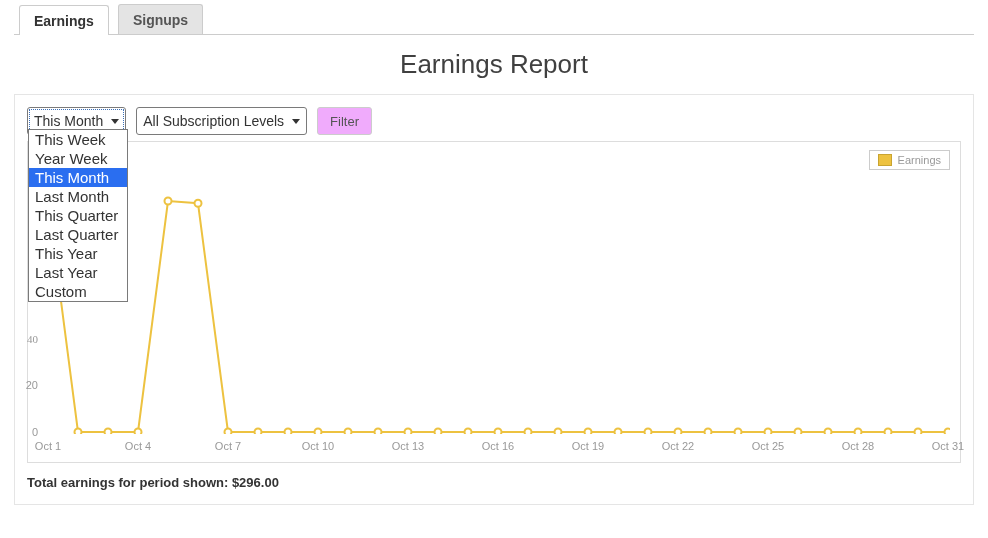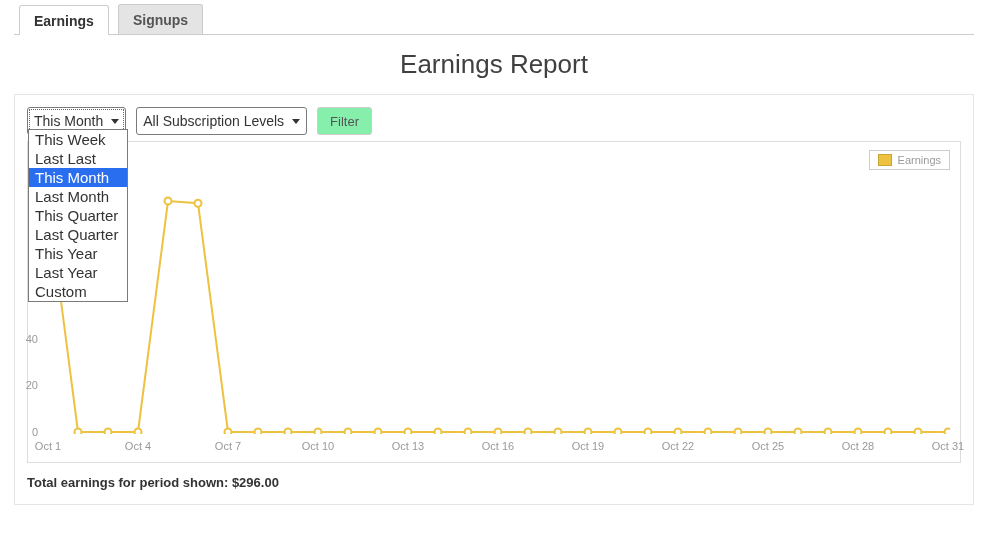--- a/index.html
+++ b/index.html
@@ -77,21 +77,21 @@
     position: absolute;
     right: 6px;
     top: 50%;
     transform: translateY(-40%);
     width: 0; height: 0;
     border-left: 4px solid transparent;
     border-right: 4px solid transparent;
     border-top: 5px solid #333;
   }
   .filter-btn {
-    background: #86efac;
+    background: #f0abfc;
     border: 1px solid #ccc;
     border-radius: 3px;
     padding: 5px 12px;
     font-size: 13px;
     color: #555;
     cursor: pointer;
     height: 28px;
   }
   .dropdown-list {
     position: absolute;
@@ -205,21 +205,21 @@
   </div>
 
   <div class="chart-wrap">
     <div class="legend">
       <span class="legend-swatch"></span>
       <span>Earnings</span>
     </div>
     <div class="ylabels" id="ylabels">
         <span style="top: 99.2958%;">0</span>
         <span style="top: 82.8638%;">20</span>
-        <span style="top: 66.4319%;">40</span>
+        <span style="top: 66.4319%; font-family: Liberation Serif, serif;">40</span>
       </div>
     <div class="plot" id="plot">
       <svg id="plotsvg" width="100%" height="100%" preserveAspectRatio="none" viewBox="0 0 904 284">
           <path d="M2.0 51.0 L32.0 282.0 L62.0 282.0 L92.0 282.0 L122.0 51.0 L152.0 53.3 L182.0 282.0 L212.0 282.0 L242.0 282.0 L272.0 282.0 L302.0 282.0 L332.0 282.0 L362.0 282.0 L392.0 282.0 L422.0 282.0 L452.0 282.0 L482.0 282.0 L512.0 282.0 L542.0 282.0 L572.0 282.0 L602.0 282.0 L632.0 282.0 L662.0 282.0 L692.0 282.0 L722.0 282.0 L752.0 282.0 L782.0 282.0 L812.0 282.0 L842.0 282.0 L872.0 282.0 L902.0 282.0 " fill="none" stroke="#edc240" stroke-width="2"></path>
           <circle cx="2.0" cy="51.0" r="3.5" fill="#fff" stroke="#edc240" stroke-width="2"></circle>
           <circle cx="32.0" cy="282.0" r="3.5" fill="#fff" stroke="#edc240" stroke-width="2"></circle>
           <circle cx="62.0" cy="282.0" r="3.5" fill="#fff" stroke="#edc240" stroke-width="2"></circle>
           <circle cx="92.0" cy="282.0" r="3.5" fill="#fff" stroke="#edc240" stroke-width="2"></circle>
           <circle cx="122.0" cy="51.0" r="3.5" fill="#fff" stroke="#edc240" stroke-width="2"></circle>
           <circle cx="152.0" cy="53.3" r="3.5" fill="#fff" stroke="#edc240" stroke-width="2"></circle>
@@ -264,21 +264,21 @@
         <span style="left: 99.7788%; text-align: right;">Oct 31</span>
       </div>
   </div>
 
   <div class="total-line">Total earnings for period shown: $296.00</div>
 
 </div>
 
 <div class="dropdown-list" id="dateDropdown">
     <div class="opt">This Week</div>
-    <div class="opt">Last Last</div>
+    <div class="opt">Year Week</div>
     <div class="opt selected">This Month</div>
     <div class="opt">Last Month</div>
     <div class="opt">This Quarter</div>
     <div class="opt">Last Quarter</div>
     <div class="opt">This Year</div>
     <div class="opt">Last Year</div>
     <div class="opt">Custom</div>
   </div>
 
 </body></html>

